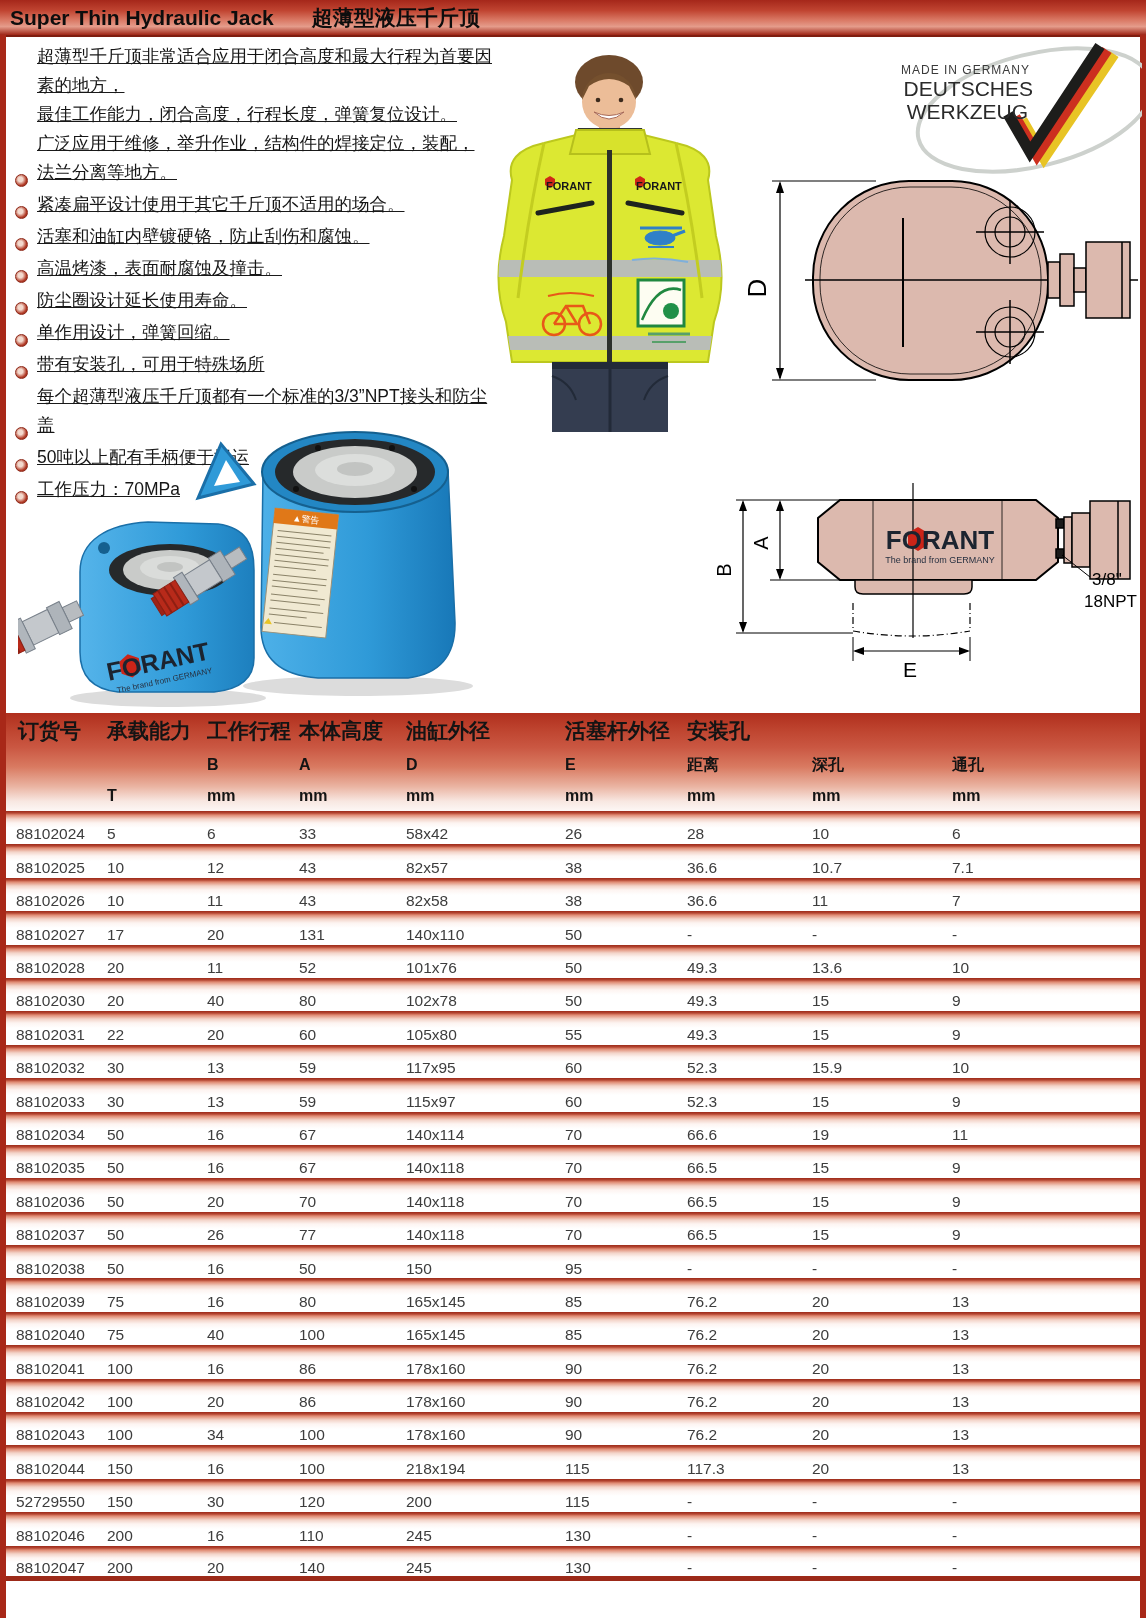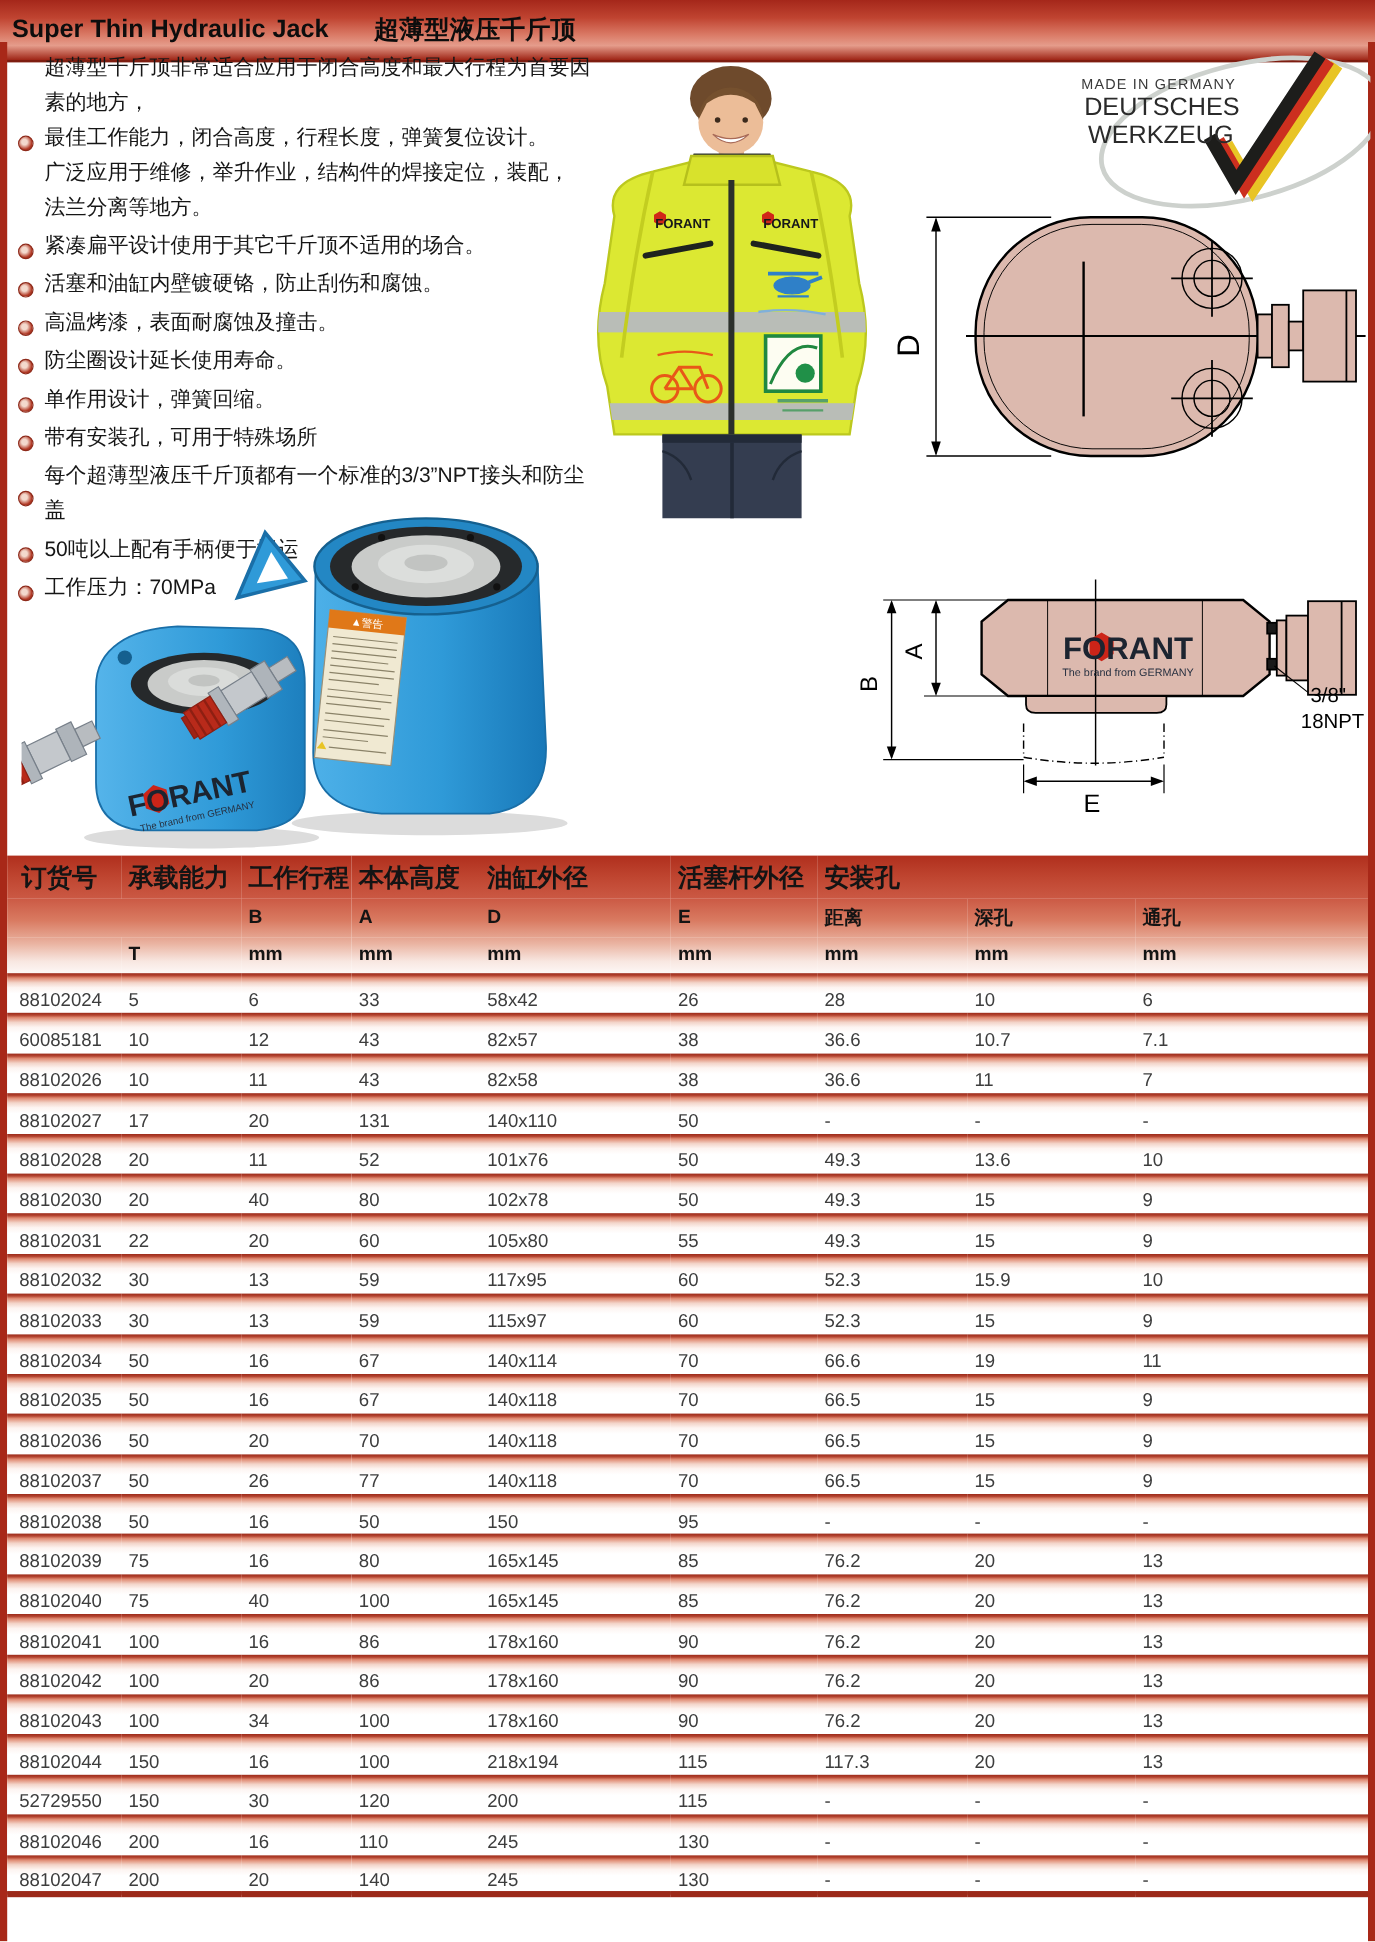--- a/index.html
+++ b/index.html
@@ -2,27 +2,27 @@
 <html><head>
 <meta charset="utf-8">
 <style>
   html,body{margin:0;padding:0;background:#fff;}
   .page{position:relative;width:1146px;height:1618px;background:#fff;overflow:hidden;
         font-family:"Liberation Sans","DejaVu Sans",sans-serif;color:#1a1a1a;}
   
   .side-strip{position:absolute;top:35px;bottom:0;width:6px;background:#a82818;}
   .side-strip.left{left:0;} .side-strip.right{right:0;}
   
-  .title-bar{position:absolute;top:0;left:0;right:0;height:52px;
+  .title-bar{position:absolute;top:0;left:0;right:0;height:37px;
      background:linear-gradient(180deg,#a5271a 0%,#c04431 30%,#da7a66 58%,#e59c8b 76%,#9e2516 100%);
      border-bottom:2px solid #7e1d10;display:flex;align-items:center;gap:38px;
      font-weight:bold;font-size:21px;color:#0d0d0d;padding-left:10px;box-sizing:border-box;}
   
   .features{position:absolute;left:15px;top:42px;width:482px;list-style:none;margin:0;padding:0;}
-  .features li{display:flex;align-items:center;margin-bottom:3px;}
+  .features li{display:flex;align-items:flex-end;margin-bottom:3px;text-decoration:underline;}
   .bullet{flex:none;width:11px;height:11px;margin:9px 9px 0 0;border-radius:50%;
      border:1px solid #8e2a1a;background:radial-gradient(circle at 40% 40%,#f3d9cd 25%,#b23a26 65%,#8e2a1a 100%);}
   .feat-text{font-size:17.5px;line-height:29px;white-space:pre-line;color:#161616;}
   
   .model-photo{position:absolute;left:482px;top:30px;width:256px;height:402px;}
   .badge{position:absolute;left:870px;top:28px;width:272px;height:152px;}
   .topview{position:absolute;left:726px;top:156px;width:414px;height:276px;}
   .jacks{position:absolute;left:18px;top:412px;width:695px;height:296px;}
   .sideview{position:absolute;left:712px;top:455px;width:434px;height:252px;}
   
@@ -400,21 +400,21 @@
           <td>5</td>
           <td>6</td>
           <td>33</td>
           <td>58x42</td>
           <td>26</td>
           <td>28</td>
           <td>10</td>
           <td>6</td>
         </tr>
         <tr>
-          <td>60085181</td>
+          <td>88102025</td>
           <td>10</td>
           <td>12</td>
           <td>43</td>
           <td>82x57</td>
           <td>38</td>
           <td>36.6</td>
           <td>10.7</td>
           <td>7.1</td>
         </tr>
         <tr>

